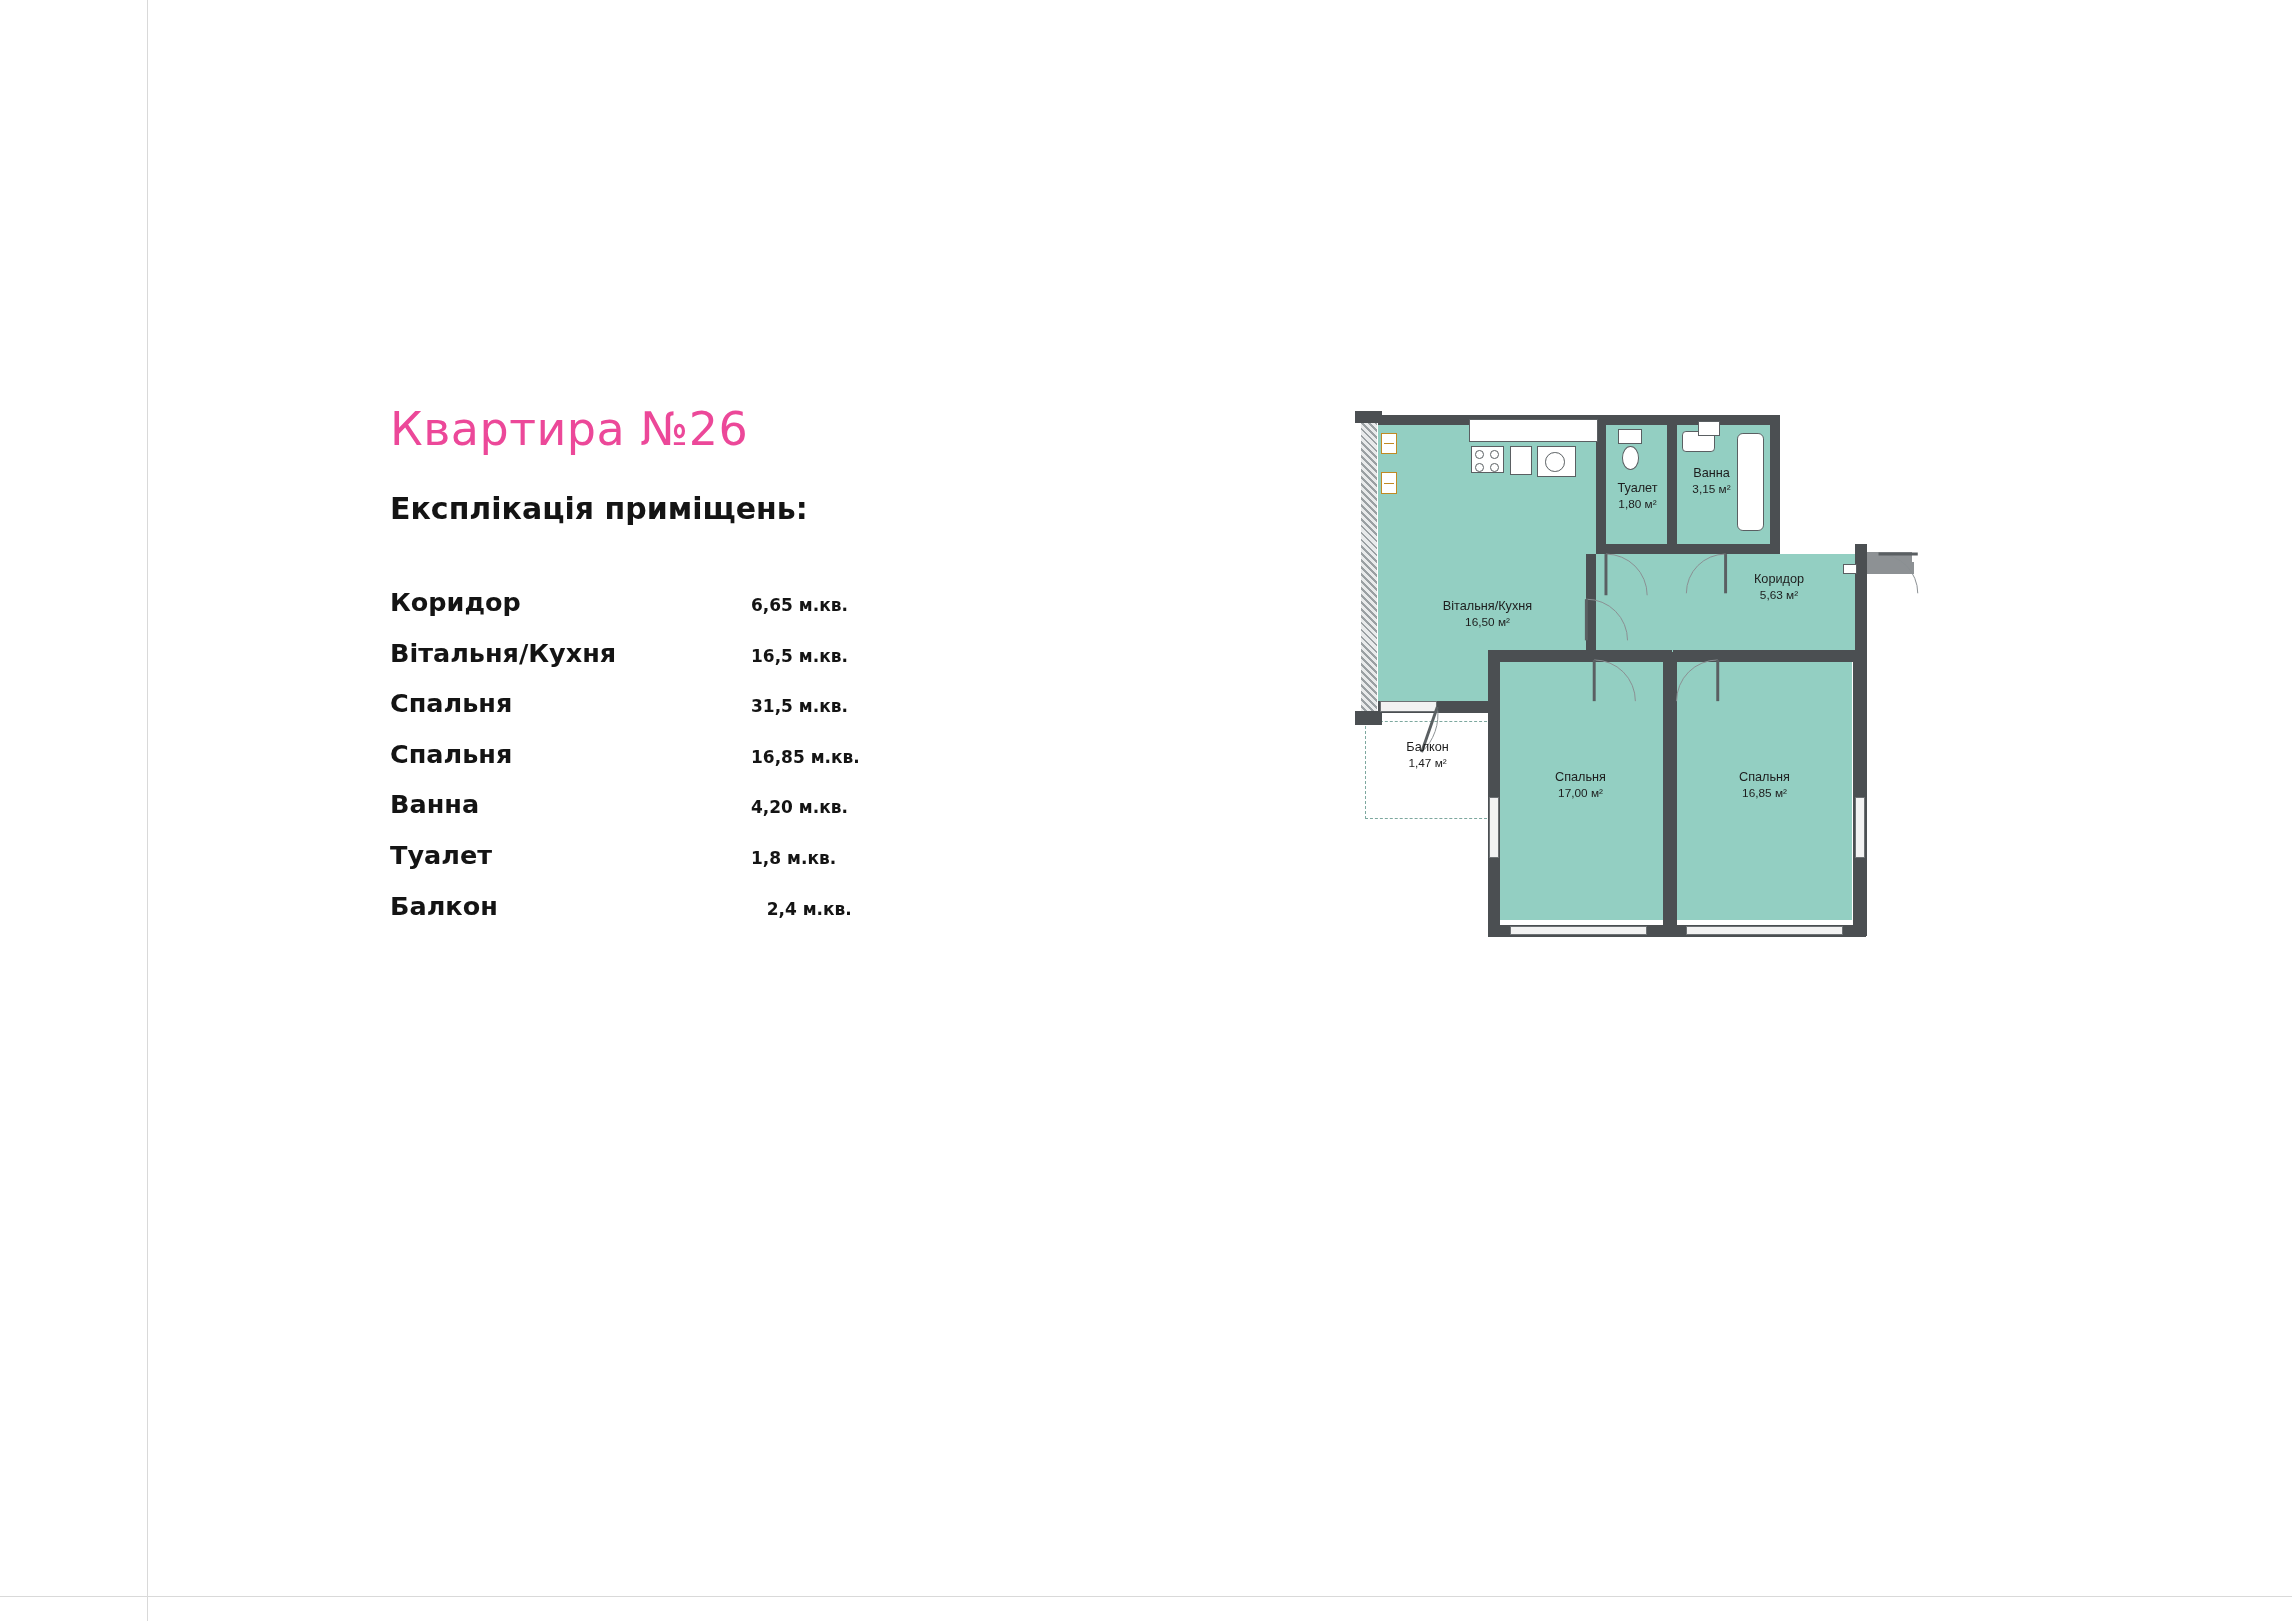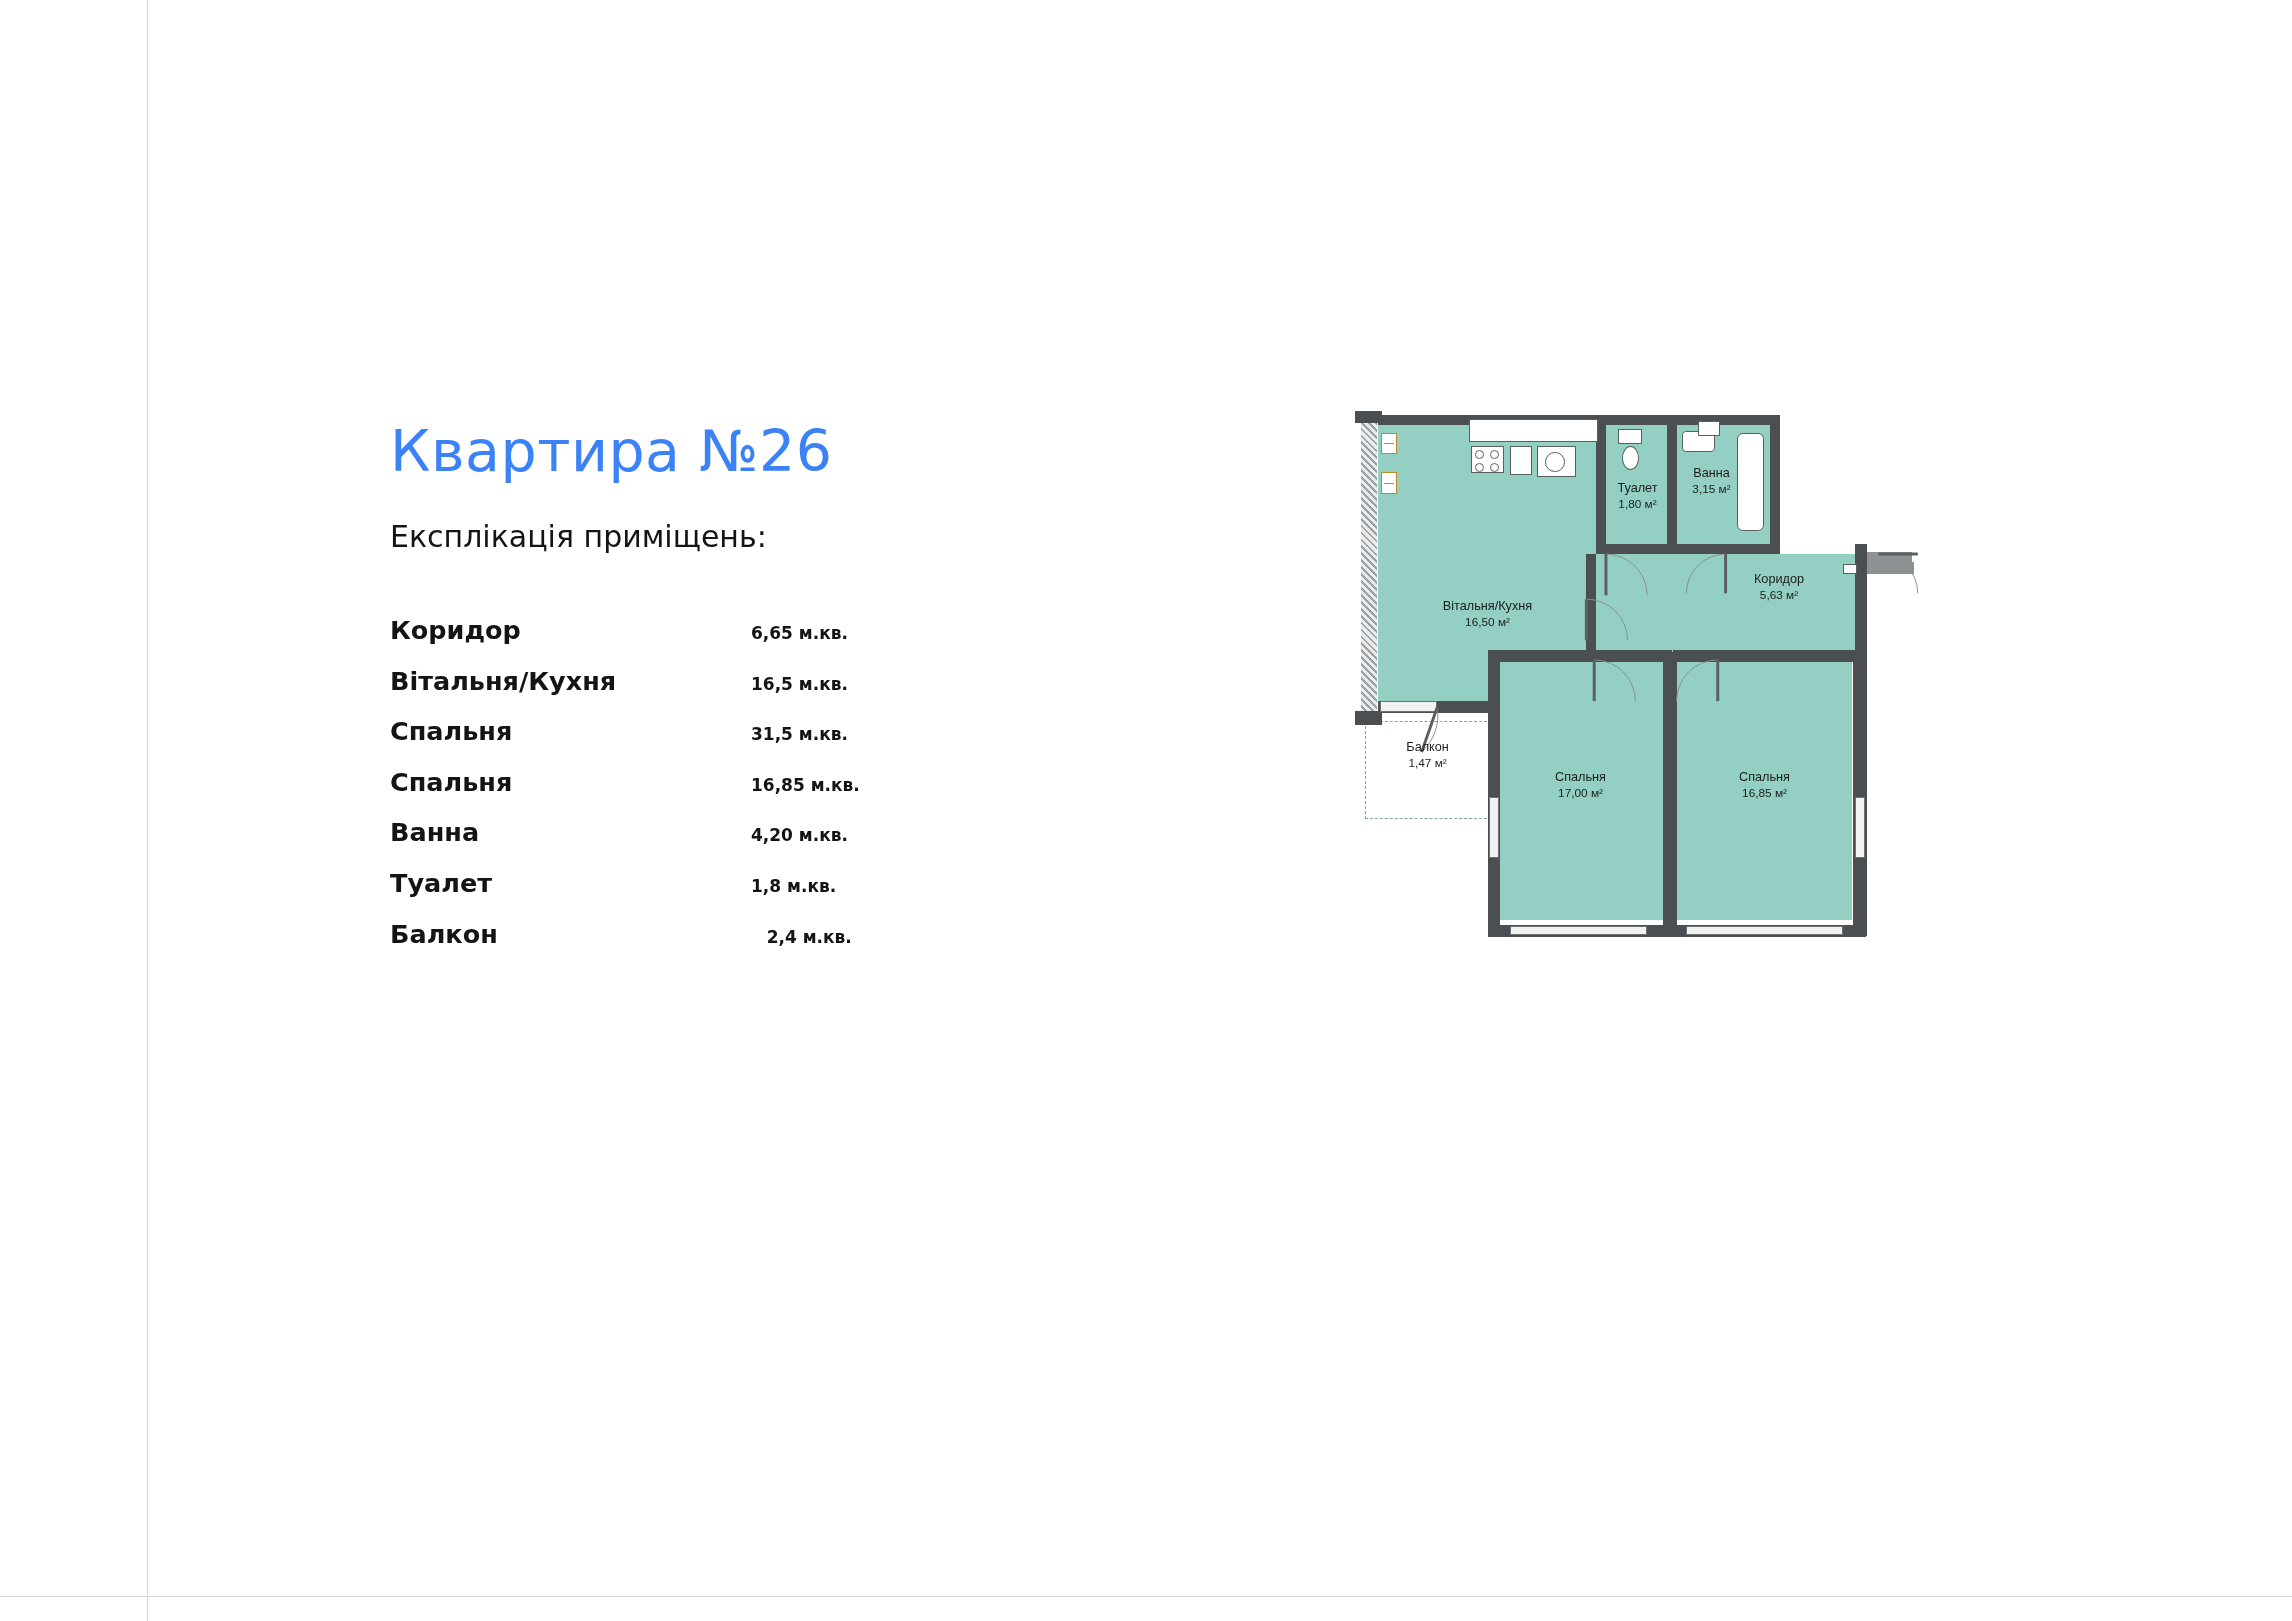--- a/index.html
+++ b/index.html
@@ -34,30 +34,30 @@
   }
 
   
   #legend {
     position: absolute;
     left: 390px;
     top: 402px;
     width: 686px;
   }
   #title {
-    font-size: 57px;
+    font-size: 46px;
     font-weight: 400;
     letter-spacing: 0.5px;
-    color: #3b82f6;
-    margin: 16px 0 35px 0;
+    color: #ec4899;
+    margin: 0 0 35px 0;
     font-family: "DejaVu Sans", sans-serif;
   }
   #subtitle {
     font-size: 30px;
-    font-weight: normal;
+    font-weight: bold;
     color: #141414;
     margin: 0 0 61px 0;
     font-family: "DejaVu Sans", sans-serif;
   }
   .legend-row {
     display: flex;
     align-items: baseline;
     margin-bottom: 20.6px;
     font-family: "DejaVu Sans", sans-serif;
   }

